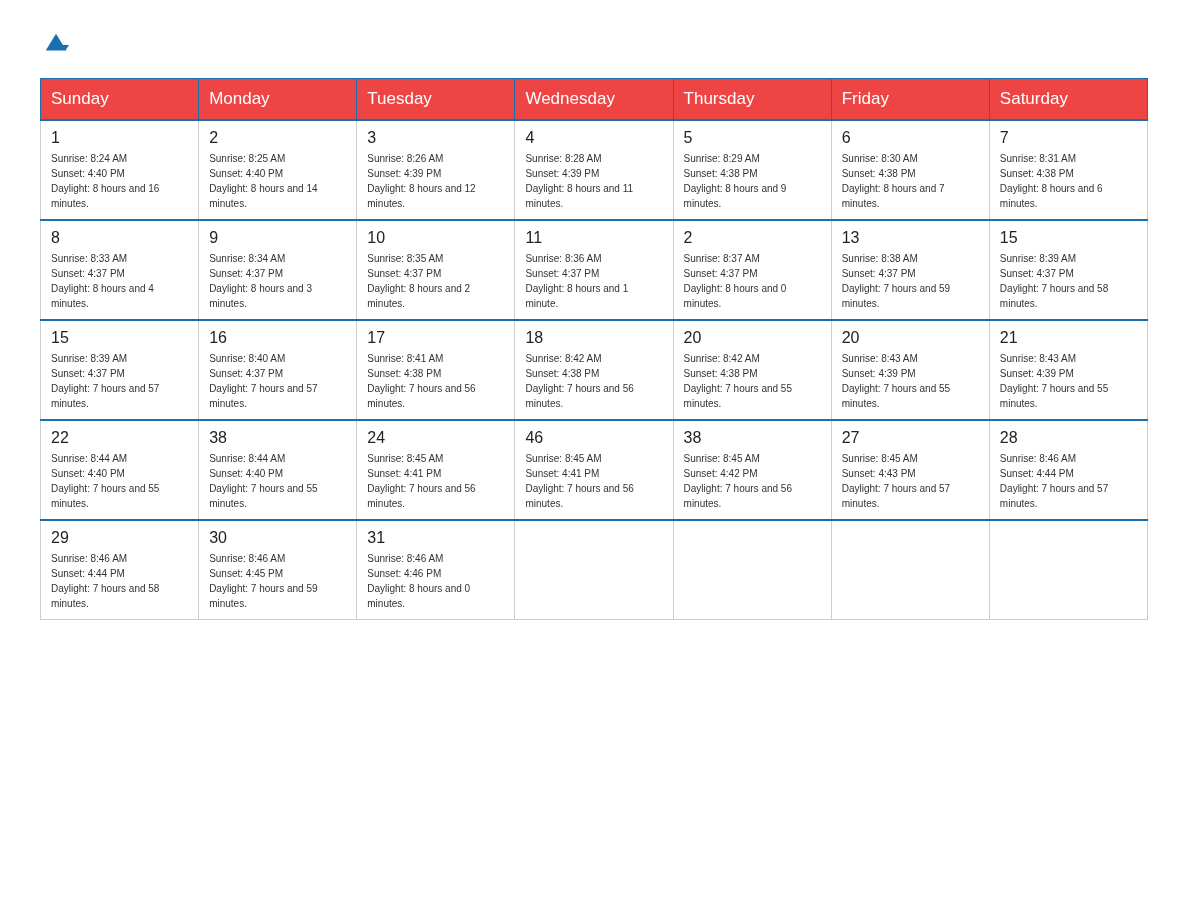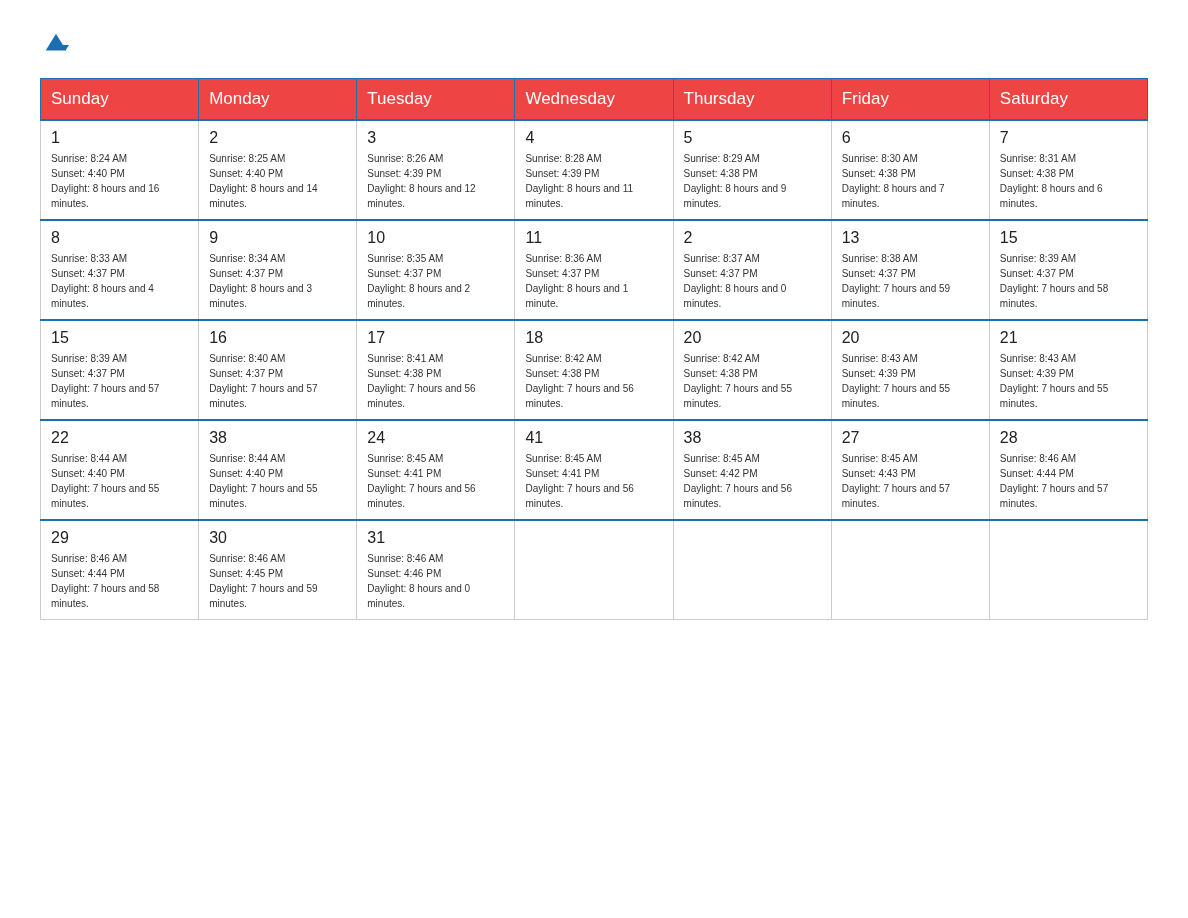--- a/index.html
+++ b/index.html
@@ -319,21 +319,21 @@
       </td>
         <td>
         <span class="day-number">24</span>
         <div class="day-info">
           Sunrise: 8:45 AM<br>
           Sunset: 4:41 PM<br>
           Daylight: 7 hours and 56 minutes.
         </div>
       </td>
         <td>
-        <span class="day-number">41</span>
+        <span class="day-number">46</span>
         <div class="day-info">
           Sunrise: 8:45 AM<br>
           Sunset: 4:41 PM<br>
           Daylight: 7 hours and 56 minutes.
         </div>
       </td>
         <td>
         <span class="day-number">38</span>
         <div class="day-info">
           Sunrise: 8:45 AM<br>

